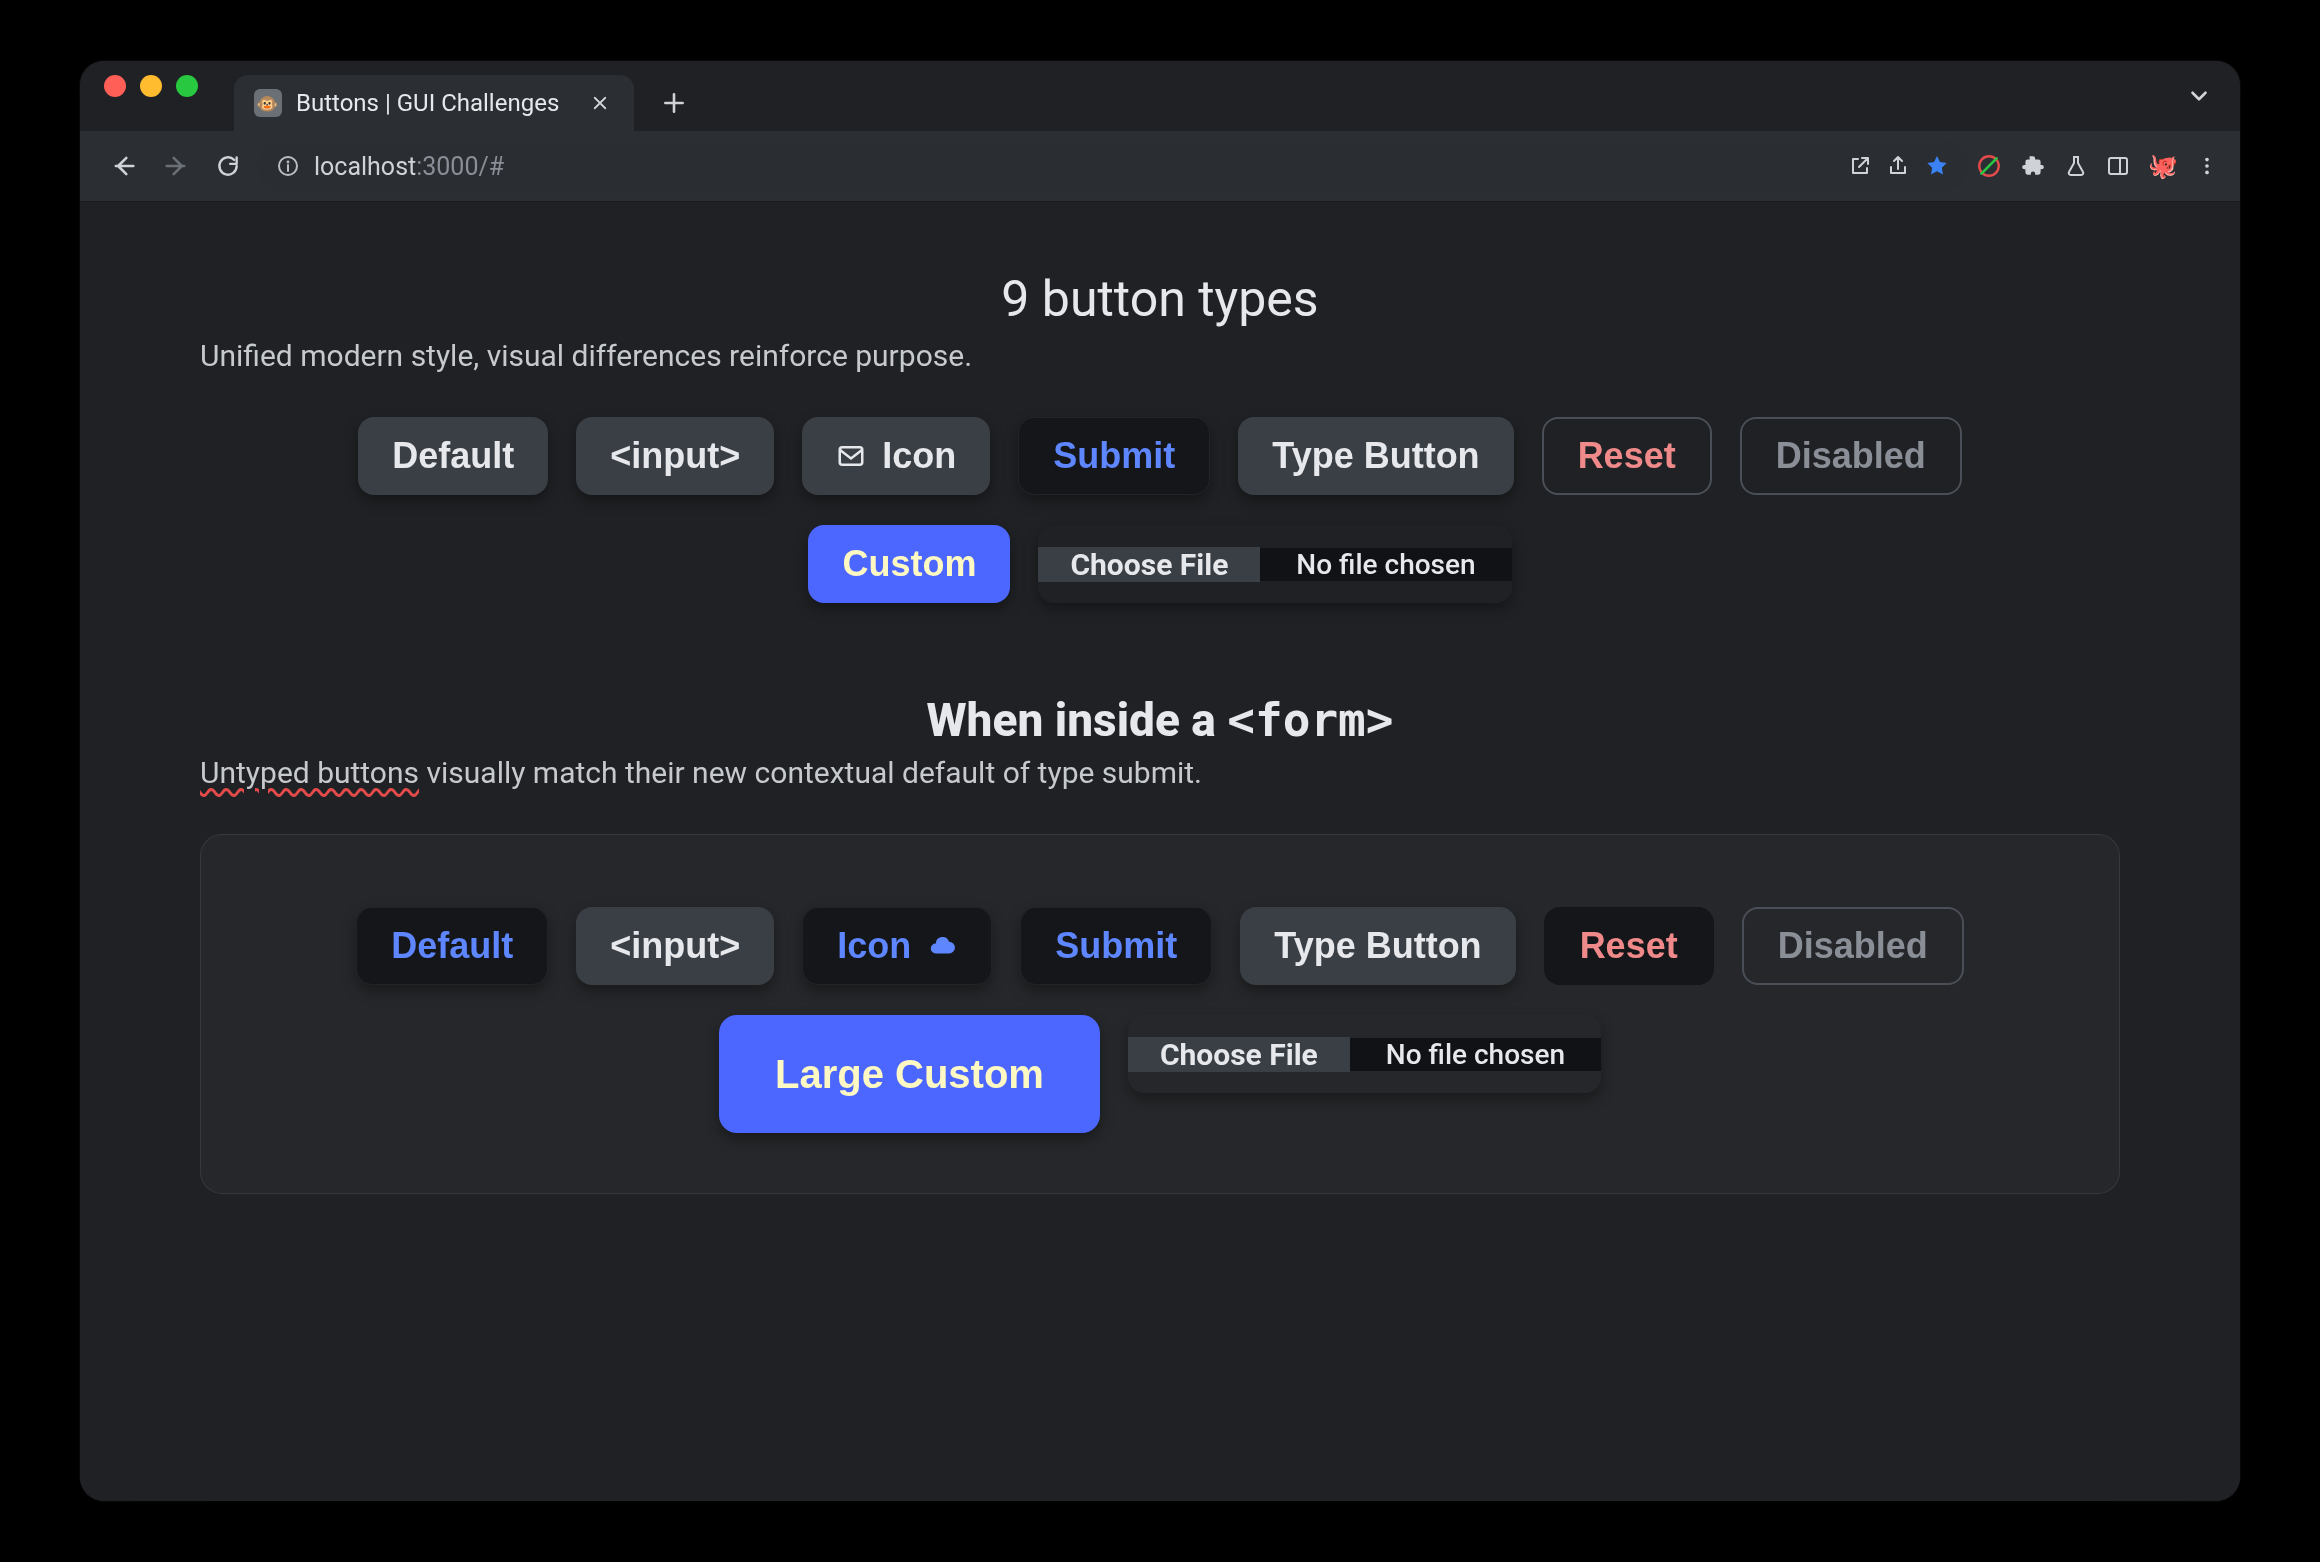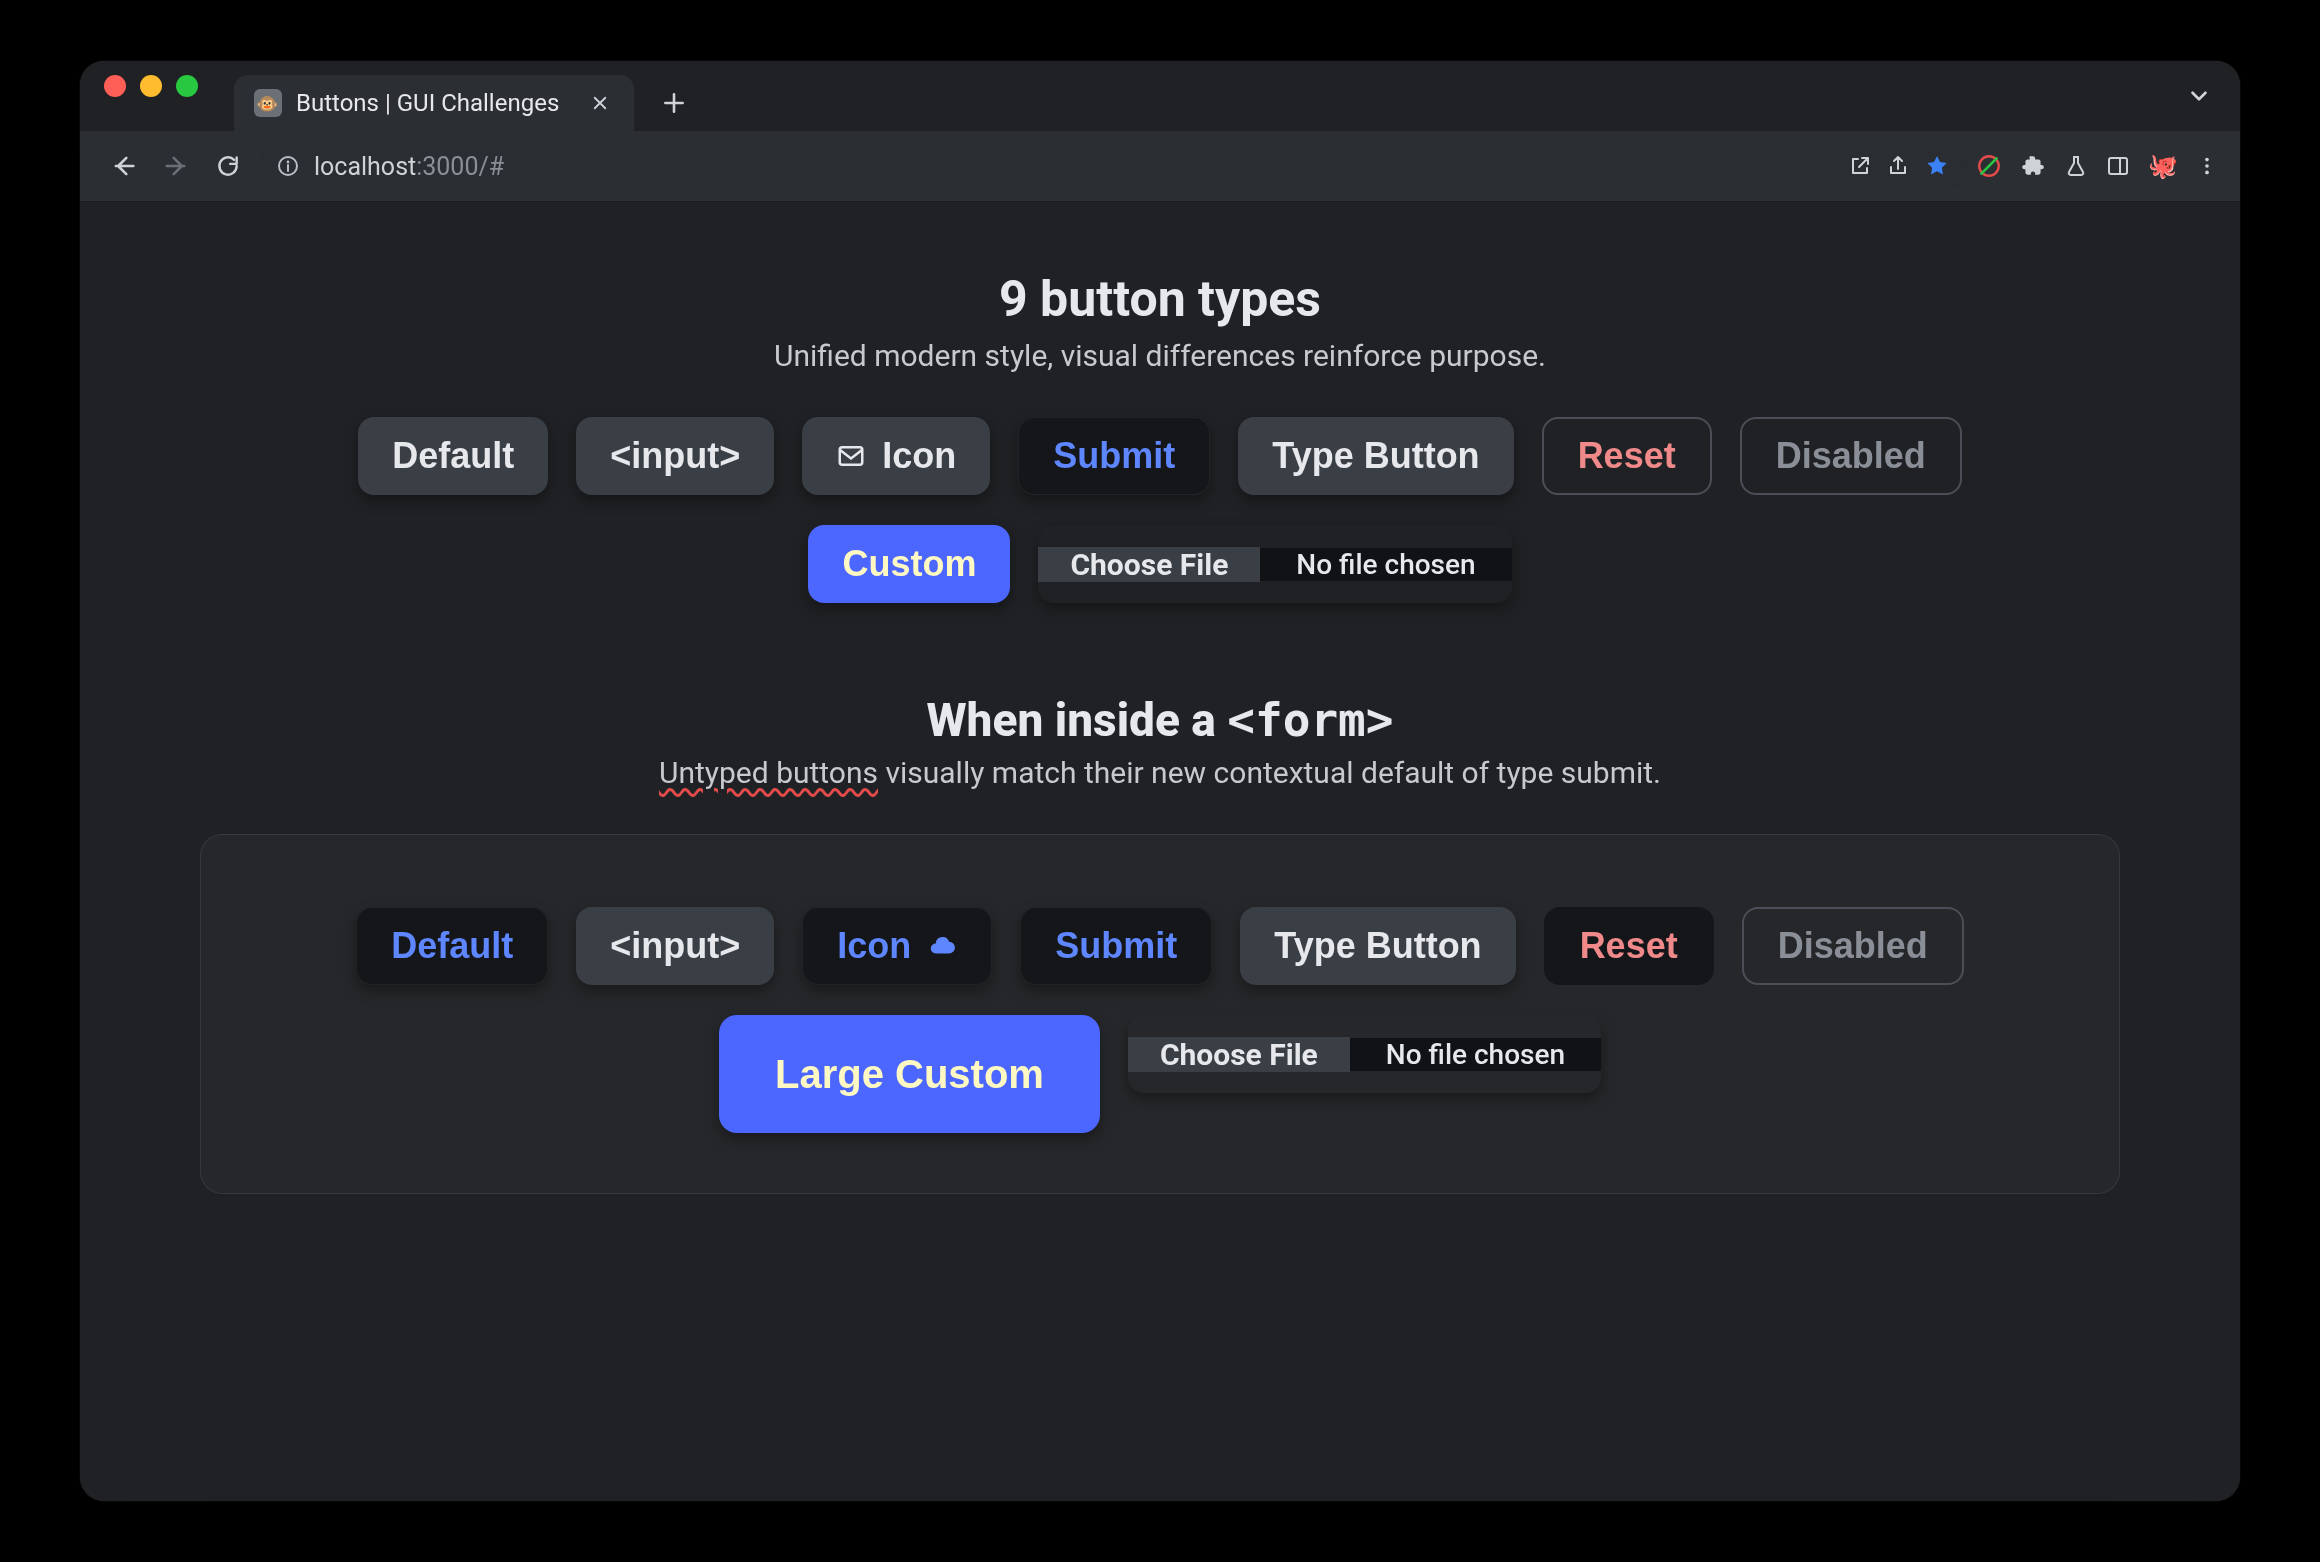--- a/index.html
+++ b/index.html
@@ -77,22 +77,22 @@
   .omni-secure{display:flex;align-items:center;color:#b9bdc4}
   .omni-url{flex:1}
   .omni-url .dim{color:#8a8f97}
   .toolbar-actions{display:flex;align-items:center;gap:18px;color:#cfd3d8}
   .star{color:#3b82f6}
 
   
   .viewport{flex:1;background:var(--bg);overflow:auto}
   .page{max-width:1980px;margin:0 auto;padding:50px 120px 80px;color:var(--text)}
 
-  h1{font-size:50px;font-weight:700;text-align:center;margin:18px 0 10px}
-  p.subtitle{font-size:30px;color:var(--muted);text-align:center;margin:0 0 44px}
+  h1{font-size:50px;font-weight:400;text-align:center;margin:18px 0 10px}
+  p.subtitle{font-size:30px;color:var(--muted);margin:0 0 44px}
   h2{font-size:46px;font-weight:800;text-align:center;margin:90px 0 8px}
   h2 code{font-family:ui-monospace,Menlo,Consolas,monospace;font-weight:800}
   .spellwave{text-decoration:underline wavy #e34b4b;text-decoration-thickness:3px;text-underline-offset:5px}
 
   .row{display:flex;flex-wrap:wrap;gap:28px;justify-content:center;margin-top:30px}
 
   .btn{
     height:78px;padding:0 34px;border-radius:16px;border:none;
     font-size:36px;font-weight:700;color:var(--text);
     background:var(--btn);display:inline-flex;align-items:center;gap:16px;

